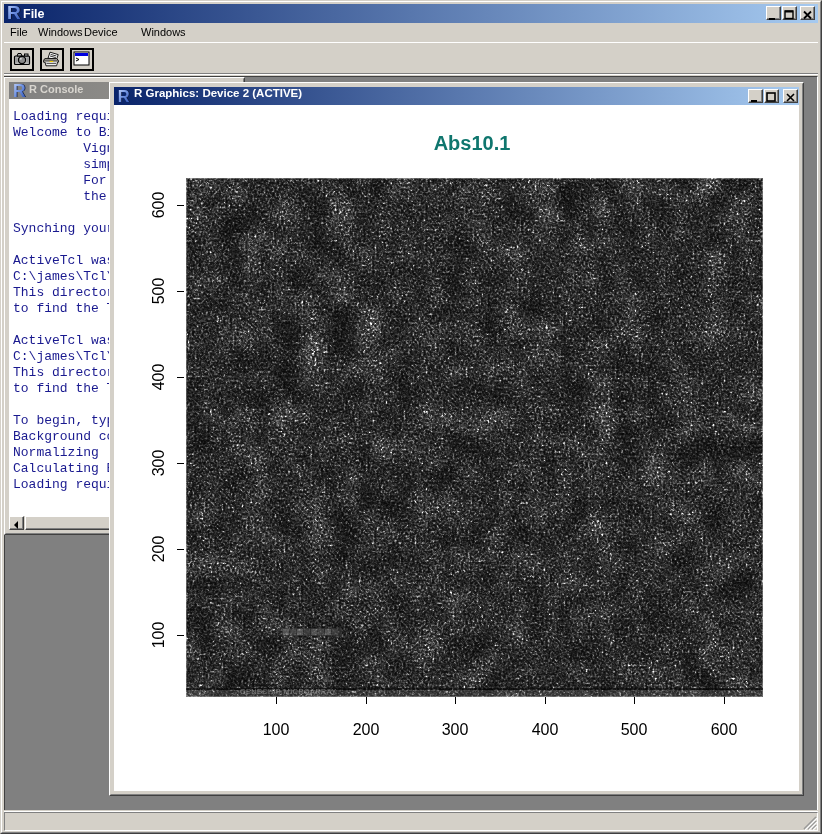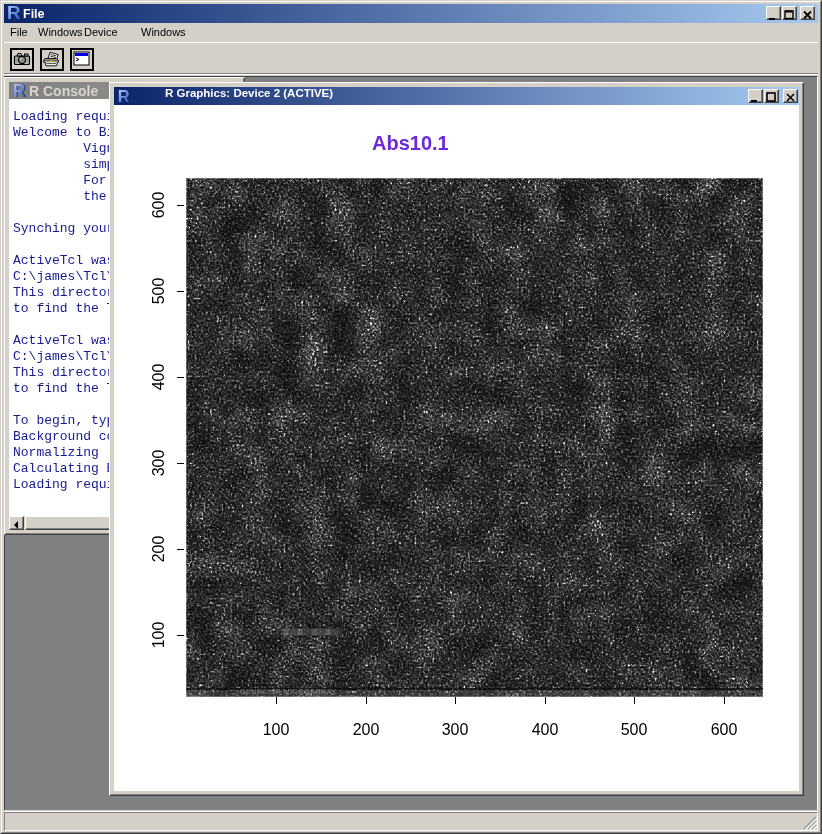--- a/index.html
+++ b/index.html
@@ -52,49 +52,49 @@
   .win-inner{position:absolute;left:0px;top:0px;right:0;bottom:0;
     border-top:1px solid #d4d0c8;border-left:1px solid #d4d0c8;
     border-right:1px solid #808080;border-bottom:1px solid #808080;
     box-sizing:border-box;padding:2px;}
   
   #console-win{left:4px;top:77px;width:241px;height:458px;z-index:1;}
   #console-title{left:4px;top:4px;right:4px;height:17px;
     background:linear-gradient(to right,#808080 0%,#9a978f 100%);}
   #console-title .wicon{position:absolute;left:3px;top:1px;}
   #console-title .wtext{position:absolute;left:20px;top:1px;
-    color:#d8d5cf;font-weight:bold;font-size:14px;}
+    color:#d8d5cf;font-weight:bold;font-size:11px;}
   #console-client{left:4px;top:21px;right:4px;bottom:18px;background:#fff;overflow:hidden;}
   #console-pre{position:absolute;left:4px;top:10px;margin:0;
     font-family:"Liberation Mono",monospace;font-size:13px;line-height:16px;
     color:#19198f;white-space:pre;}
   #console-hsb{left:4px;right:4px;bottom:4px;height:14px;background:#d4d0c8;}
   .sb-btn{position:absolute;left:0;top:0;width:15px;height:14px;background:#d4d0c8;
     border-top:1px solid #fff;border-left:1px solid #fff;
     border-right:1px solid #404040;border-bottom:1px solid #404040;
     box-shadow:inset -1px -1px 0 #808080;box-sizing:border-box;}
   .sb-thumb{position:absolute;left:16px;top:0;right:0;height:14px;background:#d4d0c8;
     border-top:1px solid #fff;border-left:1px solid #fff;
     border-right:1px solid #404040;border-bottom:1px solid #404040;
     box-shadow:inset -1px -1px 0 #808080;box-sizing:border-box;}
   
   #graph-win{left:109px;top:82px;width:695px;height:714px;z-index:2;}
   #graph-title{left:4px;top:4px;right:4px;height:18px;
     background:linear-gradient(to right,#0a246a 0%,#a6caf0 100%);}
   #graph-title .wicon{position:absolute;left:3px;top:2px;}
   #graph-title .wtext{position:absolute;left:20px;top:0px;
-    color:#fff;font-weight:bold;font-size:11.5px;line-height:13px;margin-left:31px;}
+    color:#fff;font-weight:bold;font-size:11.5px;line-height:13px;}
   .gbtn{position:absolute;top:2px;width:15px;height:14px;background:#d4d0c8;
     border-top:1px solid #fff;border-left:1px solid #fff;
     border-right:1px solid #404040;border-bottom:1px solid #404040;
     box-shadow:inset -1px -1px 0 #808080;box-sizing:border-box;}
   #graph-client{left:4px;top:22px;right:4px;bottom:4px;background:#fff;}
   
-  #plot-title{left:372px;top:133px;width:200px;
-    font-weight:bold;font-size:20px;color:#6d28d9;line-height:20px;}
+  #plot-title{left:372px;top:133px;width:200px;text-align:center;
+    font-weight:bold;font-size:20px;color:#0f766e;line-height:20px;}
   #noise{left:186px;top:178px;}
   .tick{background:#000;}
   .xlab{top:721px;width:40px;margin-left:-20px;text-align:center;font-size:16px;color:#000;}
   .ylab{width:40px;height:16px;margin-left:-20px;text-align:center;font-size:16px;color:#000;
     transform:rotate(-90deg);}
 </style>
 </head>
 <body>
 <svg width="0" height="0" style="position:absolute">
   <defs>

